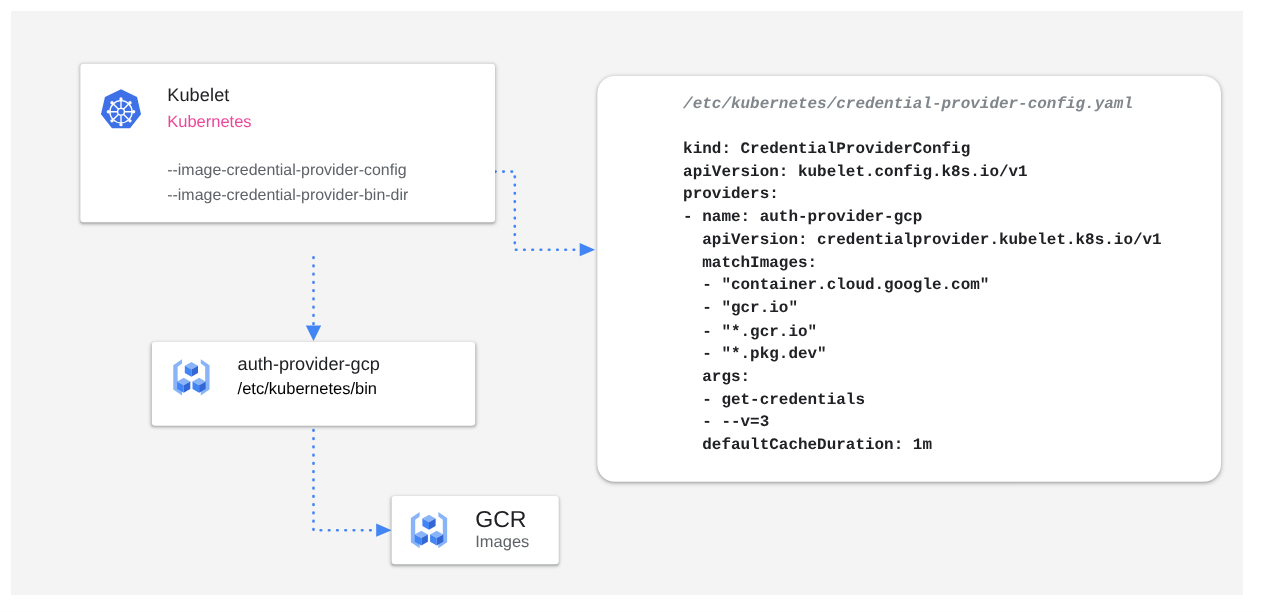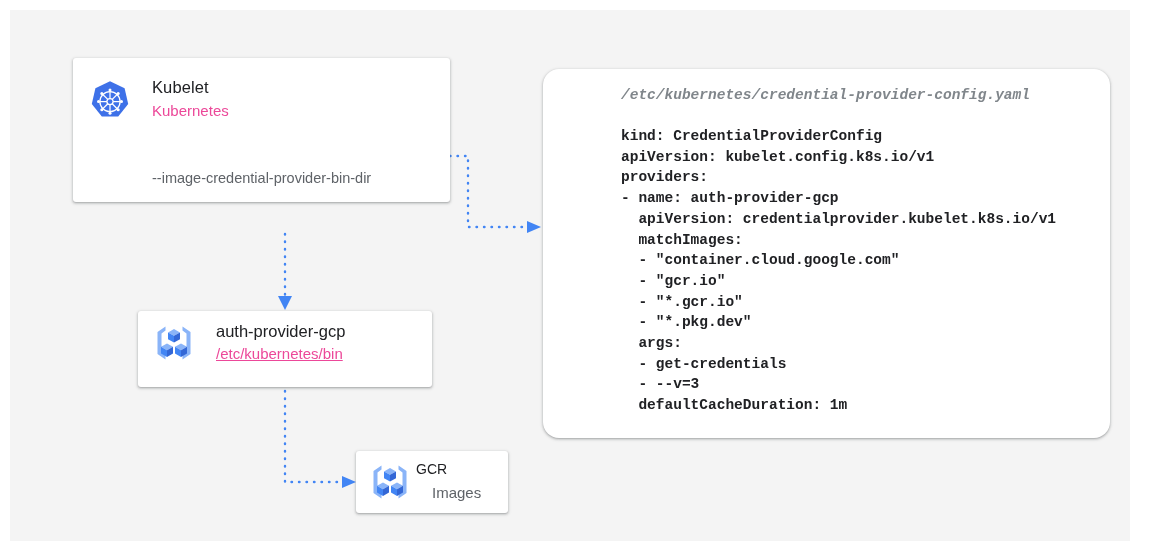--- a/index.html
+++ b/index.html
@@ -89,43 +89,42 @@
     left: 78px;
     top: 11px;
     font-size: 16.5px;
     color: #202124;
   }
   #authprovider-subtitle {
     position: absolute;
     left: 78px;
     top: 34px;
     font-size: 15px;
-    color: #ec4899;
-    text-decoration: underline;
+    color: #000000;
   }
 
   
   #gcr-card {
     left: 356px;
     top: 451px;
     width: 152px;
     height: 62px;
   }
   #gcr-icon {
     position: absolute;
     left: 10px;
     top: 7px;
     width: 48px;
     height: 48px;
   }
   #gcr-title {
     position: absolute;
-    left: 60px;
+    left: 76px;
     top: 10px;
-    font-size: 14px;
+    font-size: 21px;
     color: #202124;
   }
   #gcr-subtitle {
     position: absolute;
     left: 76px;
     top: 33px;
     font-size: 15px;
     color: #5f6368;
   }
 
@@ -223,20 +222,21 @@
       <circle cx="12.5" cy="23.6" r="1.5"></circle>
       <circle cx="35.5" cy="23.6" r="1.5"></circle>
       <circle cx="15.8" cy="15.4" r="1.5"></circle>
       <circle cx="32.2" cy="31.8" r="1.5"></circle>
       <circle cx="32.2" cy="15.4" r="1.5"></circle>
       <circle cx="15.8" cy="31.8" r="1.5"></circle>
     </g>
   </svg>
   <div id="kubelet-title">Kubelet</div>
   <div id="kubelet-subtitle">Kubernetes</div>
+  <div class="kubelet-flag" id="kubelet-flag-0">--image-credential-provider-config</div>
   <div class="kubelet-flag" id="kubelet-flag-1">--image-credential-provider-bin-dir</div>
 </div>
 
 <div class="card" id="authprovider-card">
   <svg id="authprovider-icon" viewBox="0 0 48 48">
     <g fill="#8ab4f8">
       <path d="M15.5 7.5 L15.5 11.5 L11.5 14.5 L11.5 33.5 L15.5 36.5 L15.5 40.5 L7.5 35 L7.5 13 Z"></path>
       <path d="M32.5 7.5 L40.5 13 L40.5 35 L32.5 40.5 L32.5 36.5 L36.5 33.5 L36.5 14.5 L32.5 11.5 Z"></path>
     </g>
     <g>

